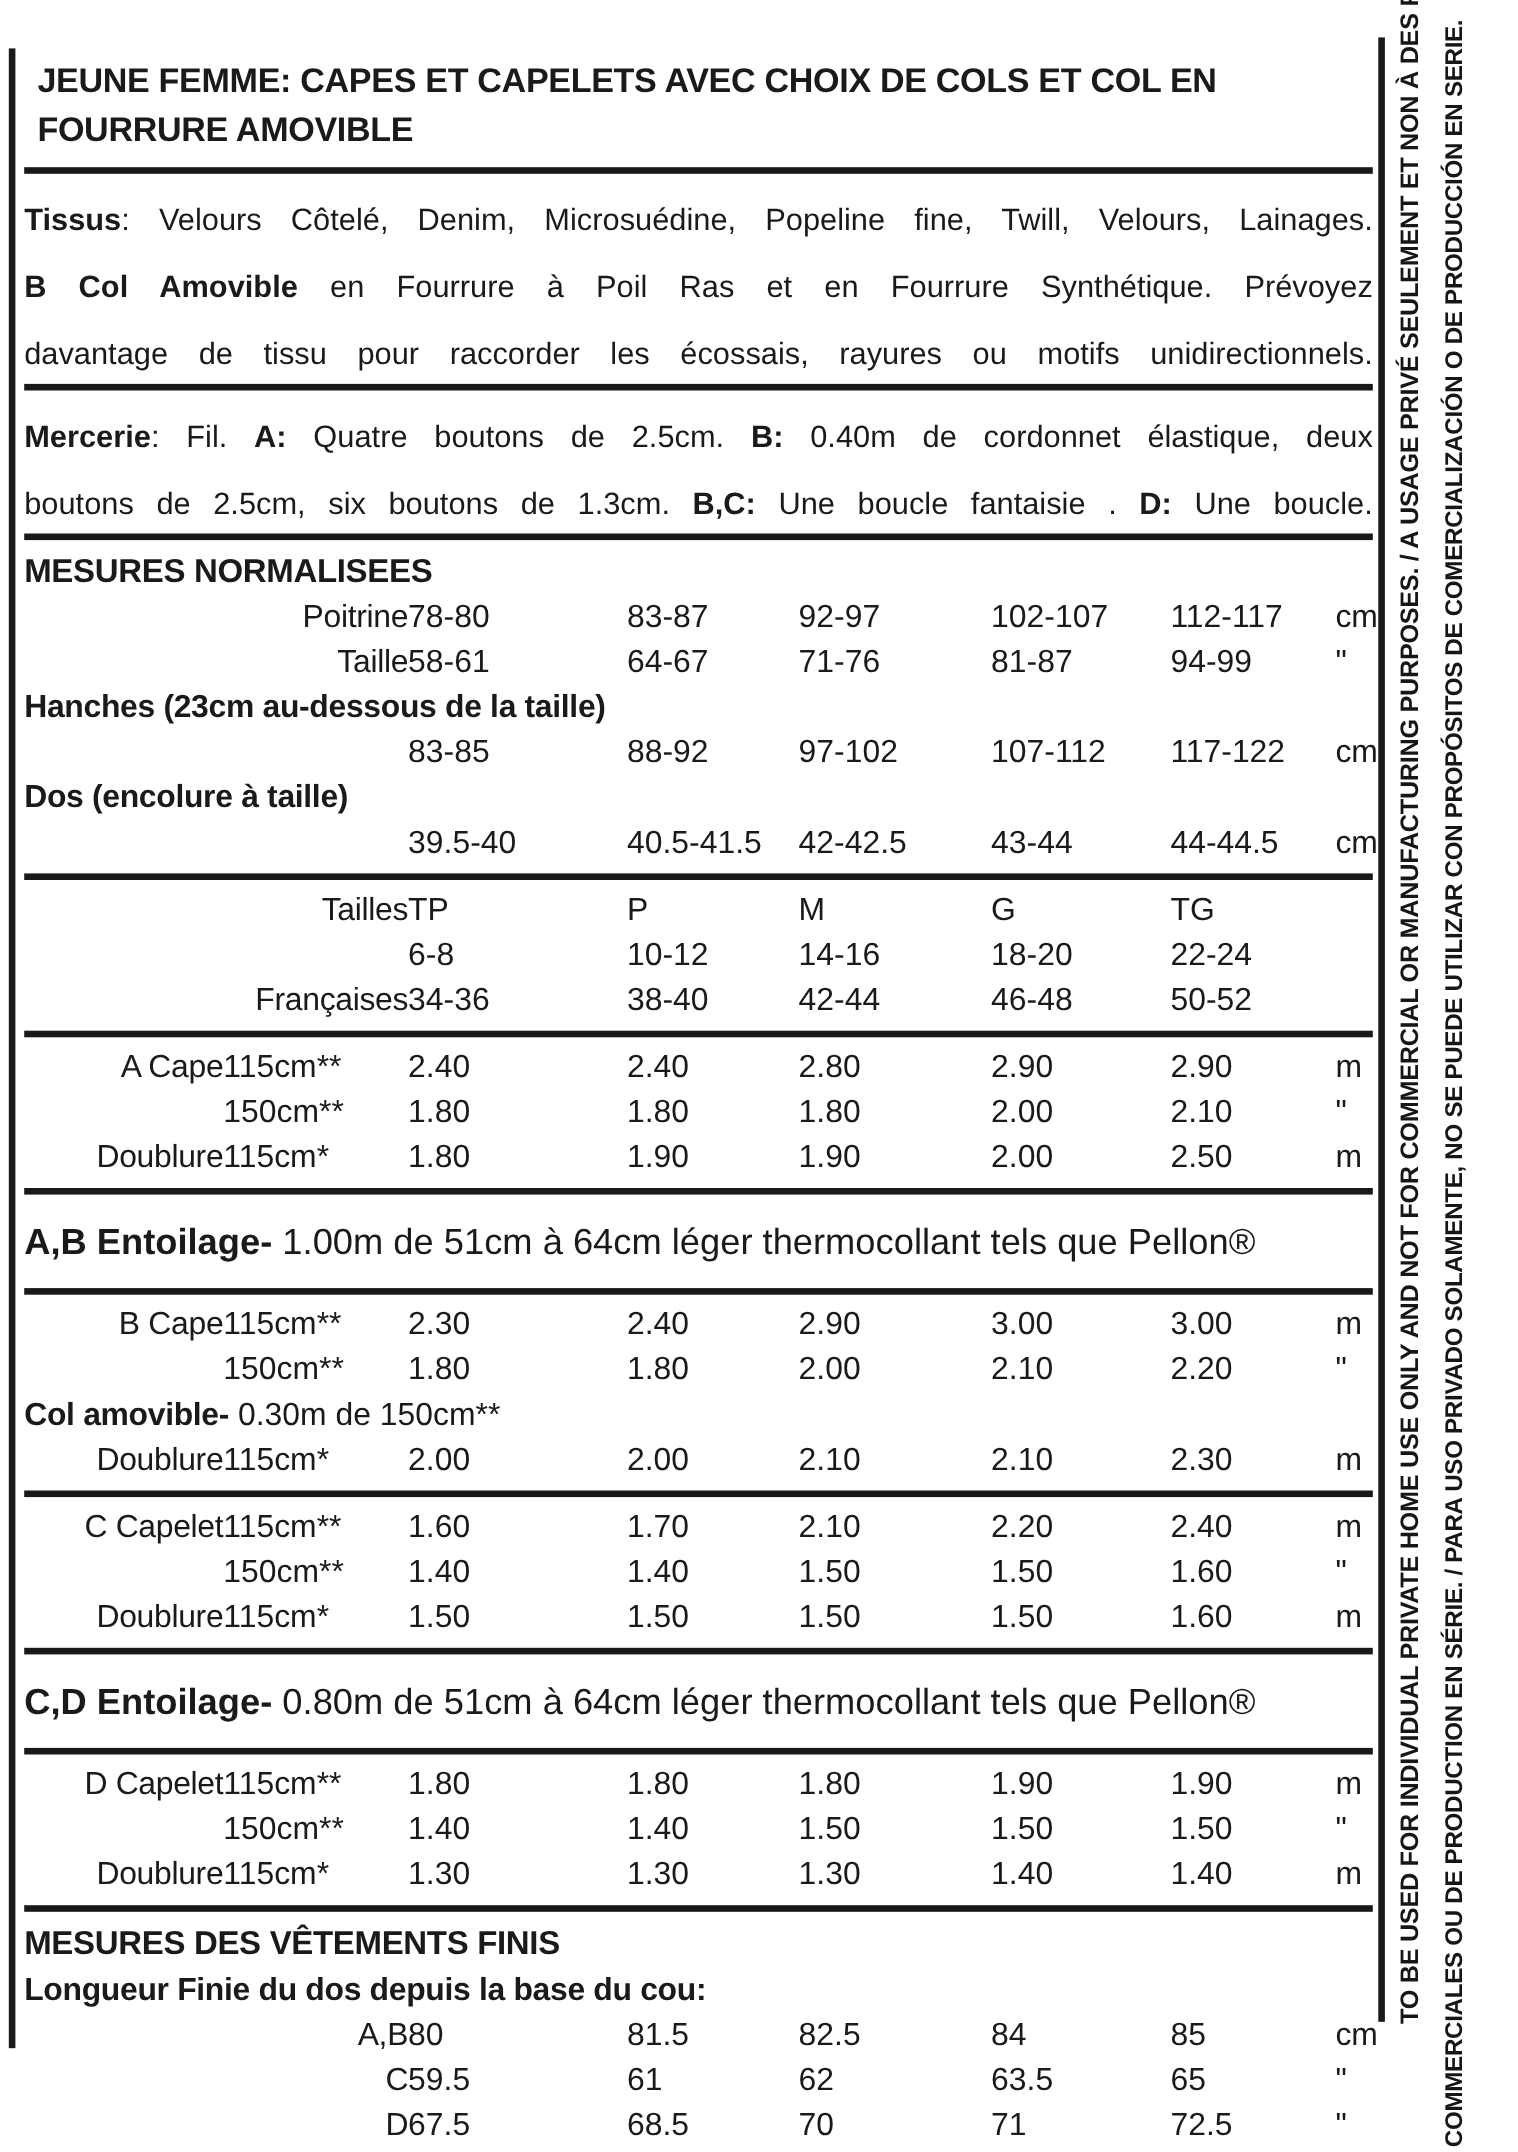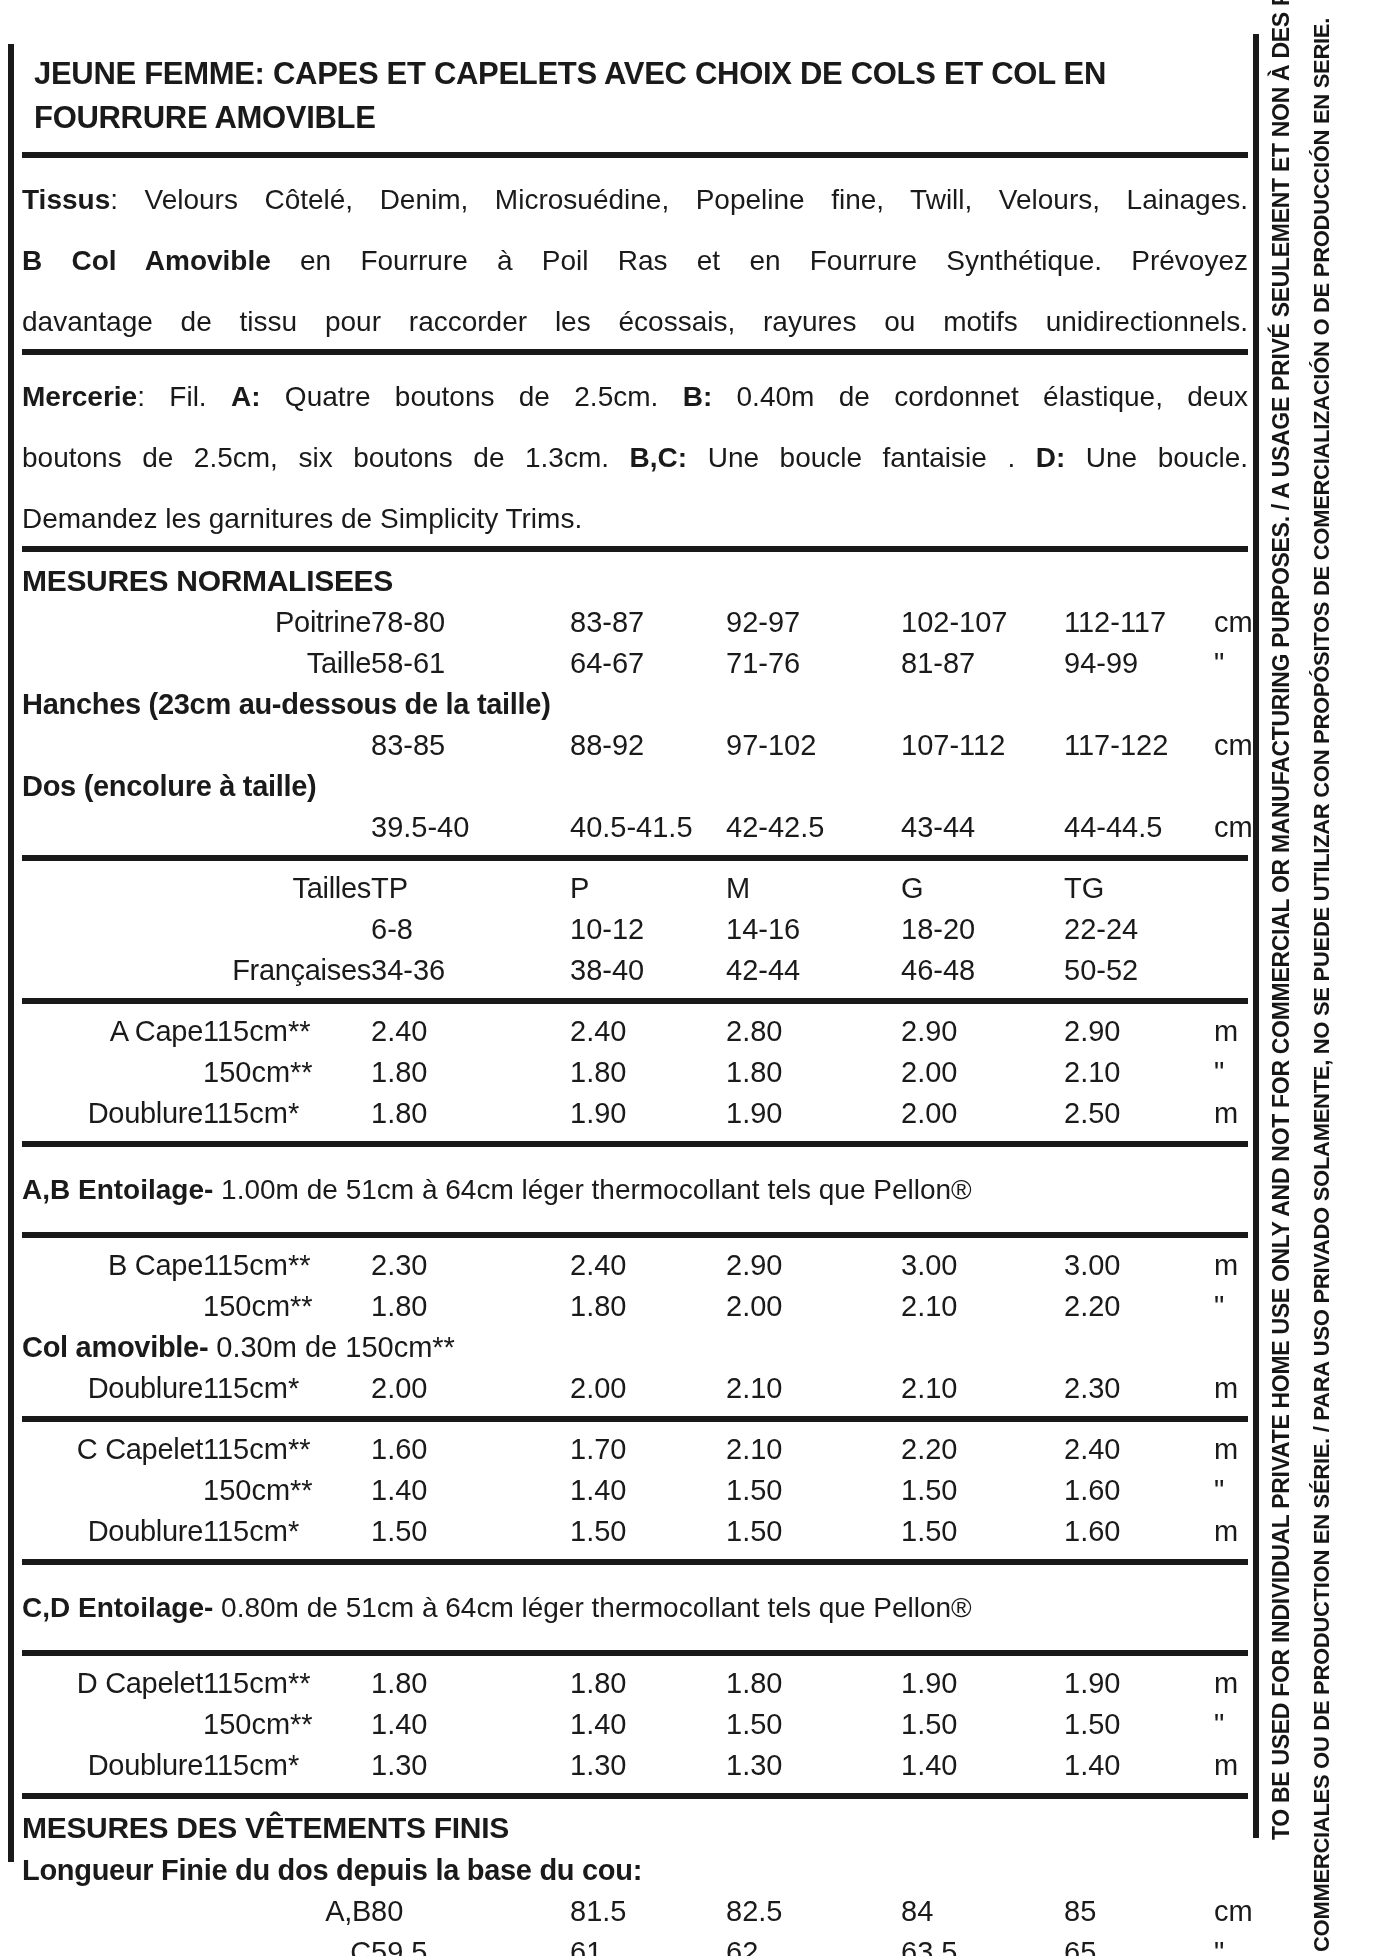--- a/index.html
+++ b/index.html
@@ -28,21 +28,21 @@
     grid-template-columns:181px 168px 199px 156px 175px 163px 150px minmax(0,1fr);
     align-items:baseline;line-height:41px;min-height:41px;
   }
   .trow .cell{font-size:29px;white-space:nowrap;overflow:visible;}
   .c-label{font-weight:400;letter-spacing:-0.3px;text-align:right;}
   .c-label.span2{grid-column:1 / span 2;}
   .c-width{font-weight:400;}
   .c-unit{font-weight:400;}
   .noterow{display:block;font-size:29px;line-height:41px;white-space:nowrap;}
   .noterow .b{letter-spacing:-0.3px;text-align:right;}
-  .band{font-size:28px;line-height:41px;margin:22px 0;white-space:nowrap;}
+  .band{font-size:33px;line-height:41px;margin:22px 0;white-space:nowrap;}
   .footrule{margin-top:30px;}
   .footnotes{font-size:26px;line-height:40px;}
   .footnotes span{margin-right:36px;white-space:nowrap;}
   .vtext{
     position:absolute;transform:rotate(-90deg);transform-origin:0 0;
     font-weight:700;white-space:nowrap;letter-spacing:-0.3px;color:#161616;
   }
   .vtext1{left:1266px;top:1840px;font-size:23px;line-height:30px;}
   .vtext2{left:1307px;top:1952px;font-size:22px;line-height:30px;}
 </style>
@@ -59,21 +59,20 @@
   <div class="para">
     <div class="pline"><span class="b">Tissus</span><span>: Velours Côtelé, Denim, Microsuédine, Popeline fine, Twill, Velours, Lainages.</span></div>
     <div class="pline"><span class="b">B Col Amovible</span><span> en Fourrure à Poil Ras et en Fourrure Synthétique. Prévoyez</span></div>
     <div class="pline"><span>davantage de tissu pour raccorder les écossais, rayures ou motifs unidirectionnels.</span></div>
   </div>
   <div class="rule"></div>
 
   <div class="para">
     <div class="pline"><span class="b">Mercerie</span><span>: Fil. </span><span class="b">A:</span><span> Quatre boutons de 2.5cm. </span><span class="b">B:</span><span> 0.40m de cordonnet élastique, deux</span></div>
     <div class="pline"><span>boutons de 2.5cm, six boutons de 1.3cm. </span><span class="b">B,C:</span><span> Une boucle fantaisie . </span><span class="b">D:</span><span> Une boucle.</span></div>
-    <div class="pline last"><span>Demandez les garnitures de Simplicity Trims.</span></div>
   </div>
   <div class="rule"></div>
 
   <h2>MESURES NORMALISEES</h2>
   <div class="tbl">
       <div class="trow">
         <span class="cell c-label span2">Poitrine</span>
         <span class="cell c-val">78-80</span>
         <span class="cell c-val">83-87</span>
         <span class="cell c-val">92-97</span>

